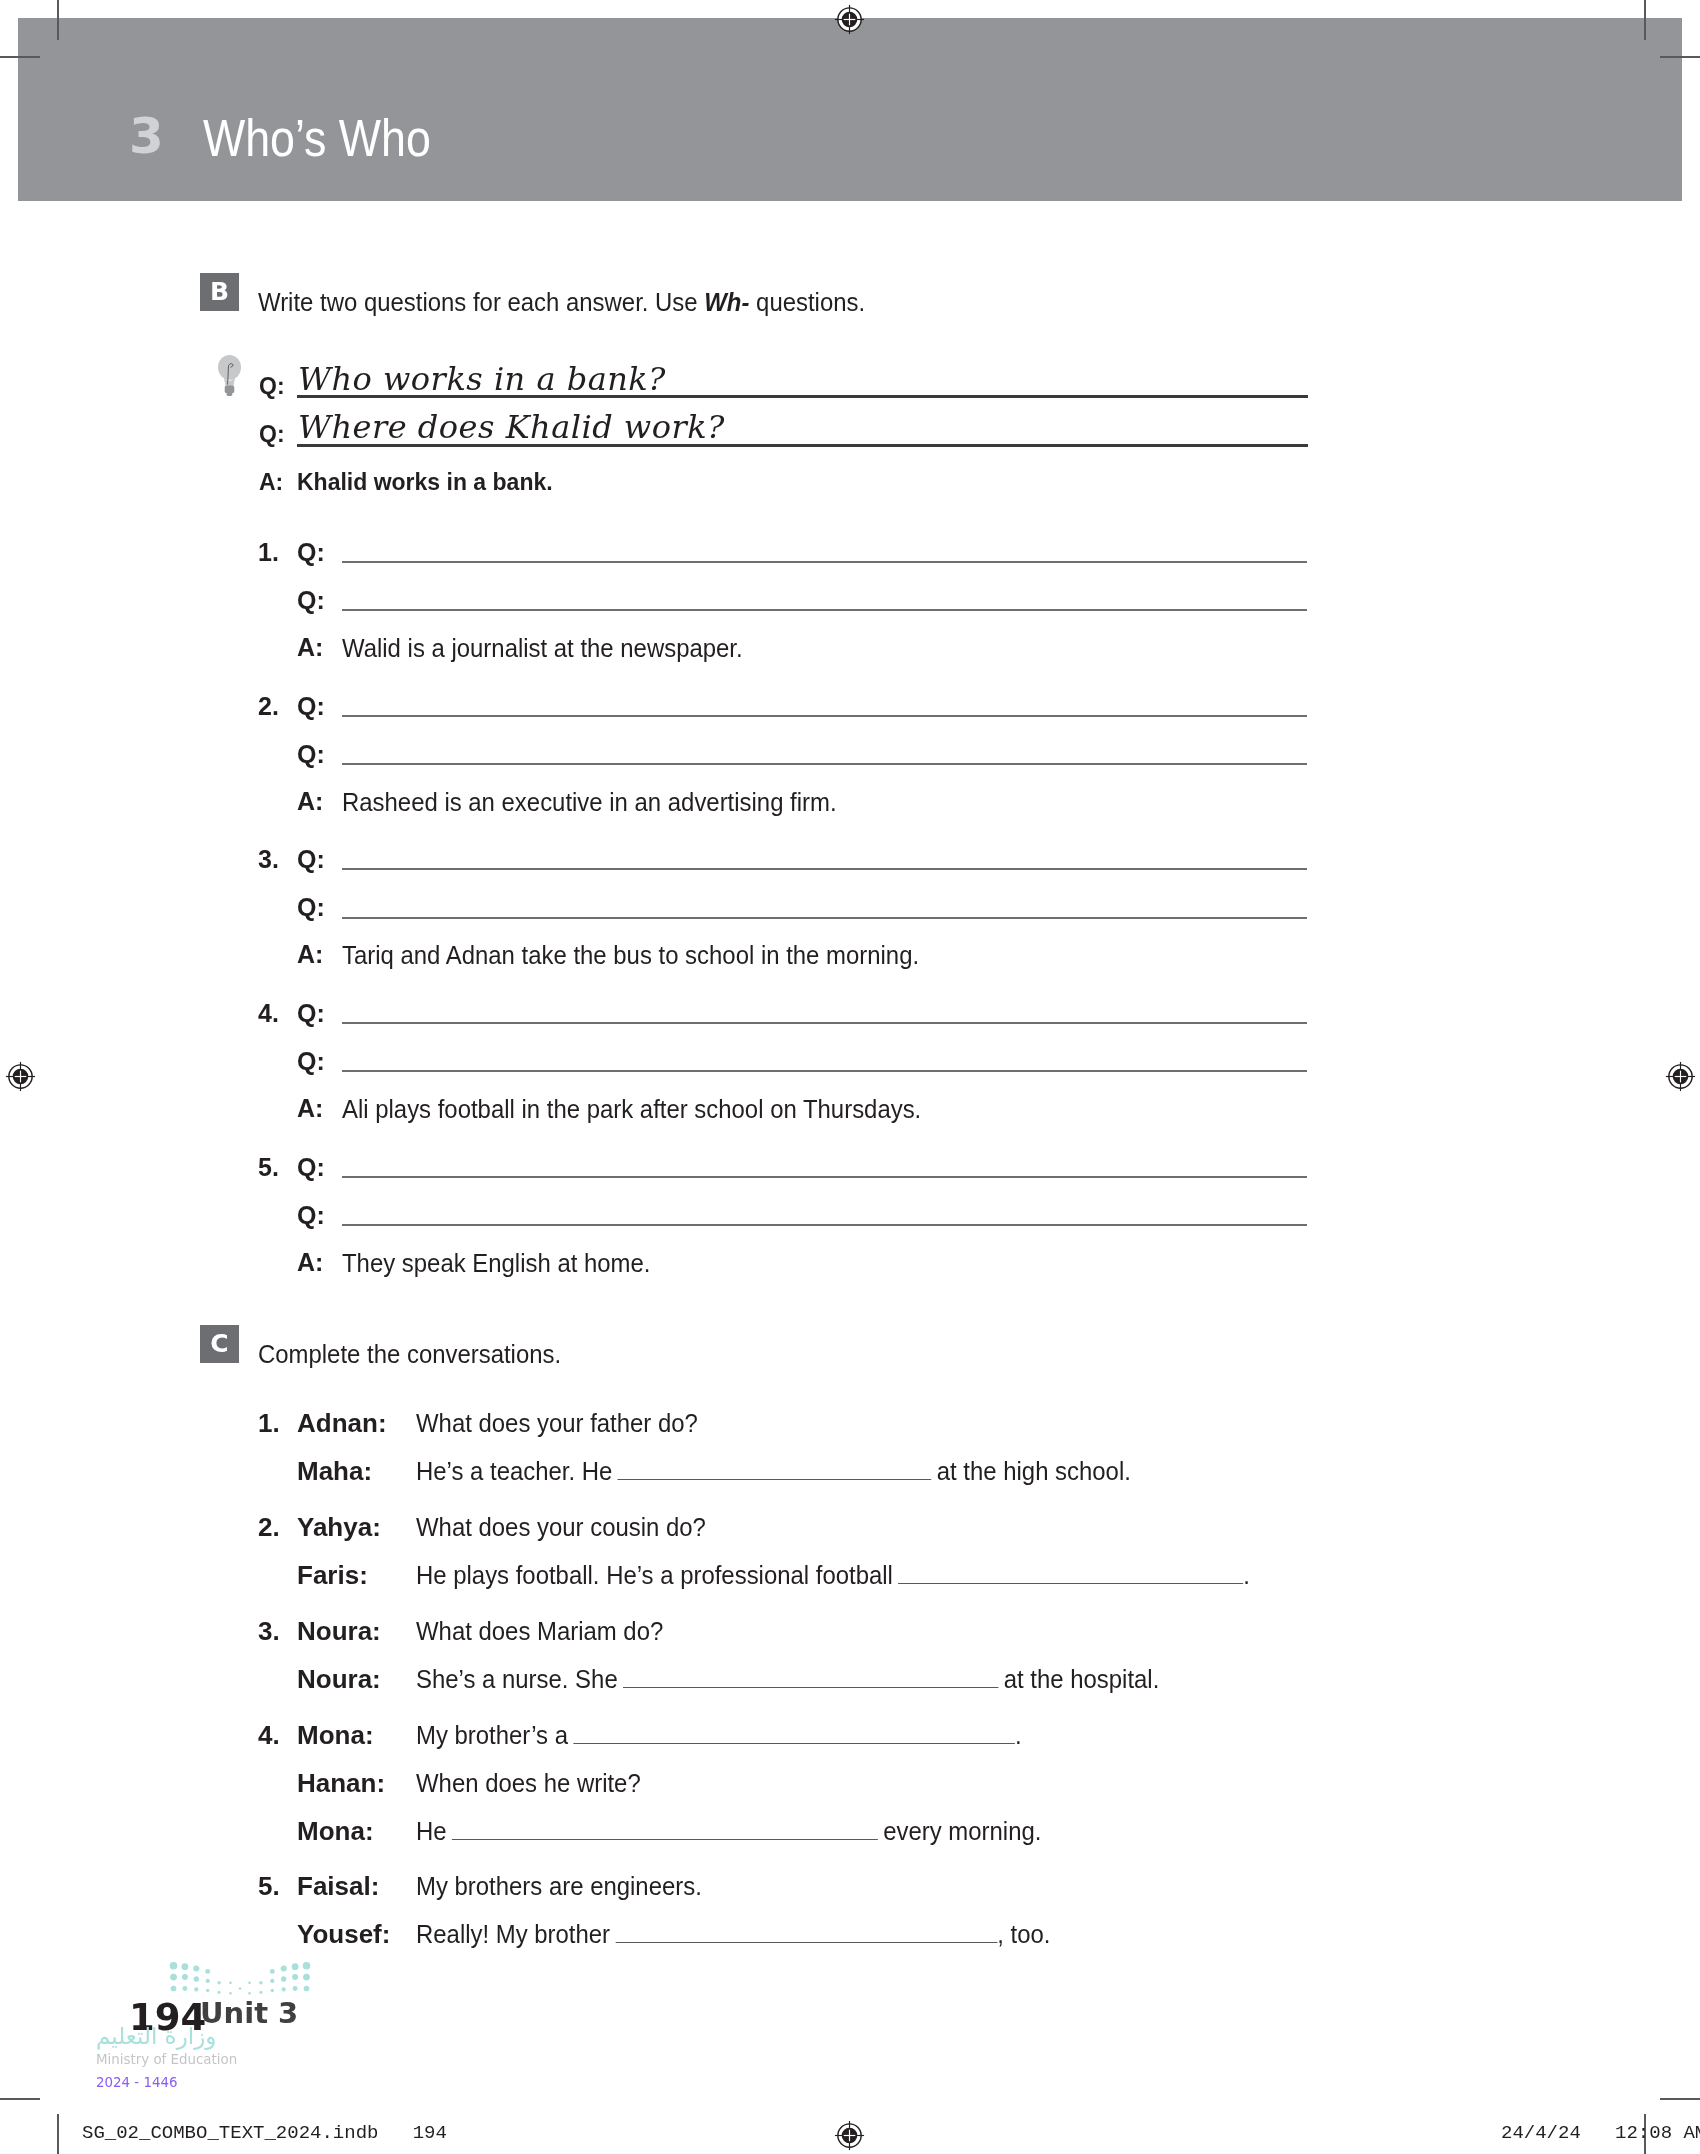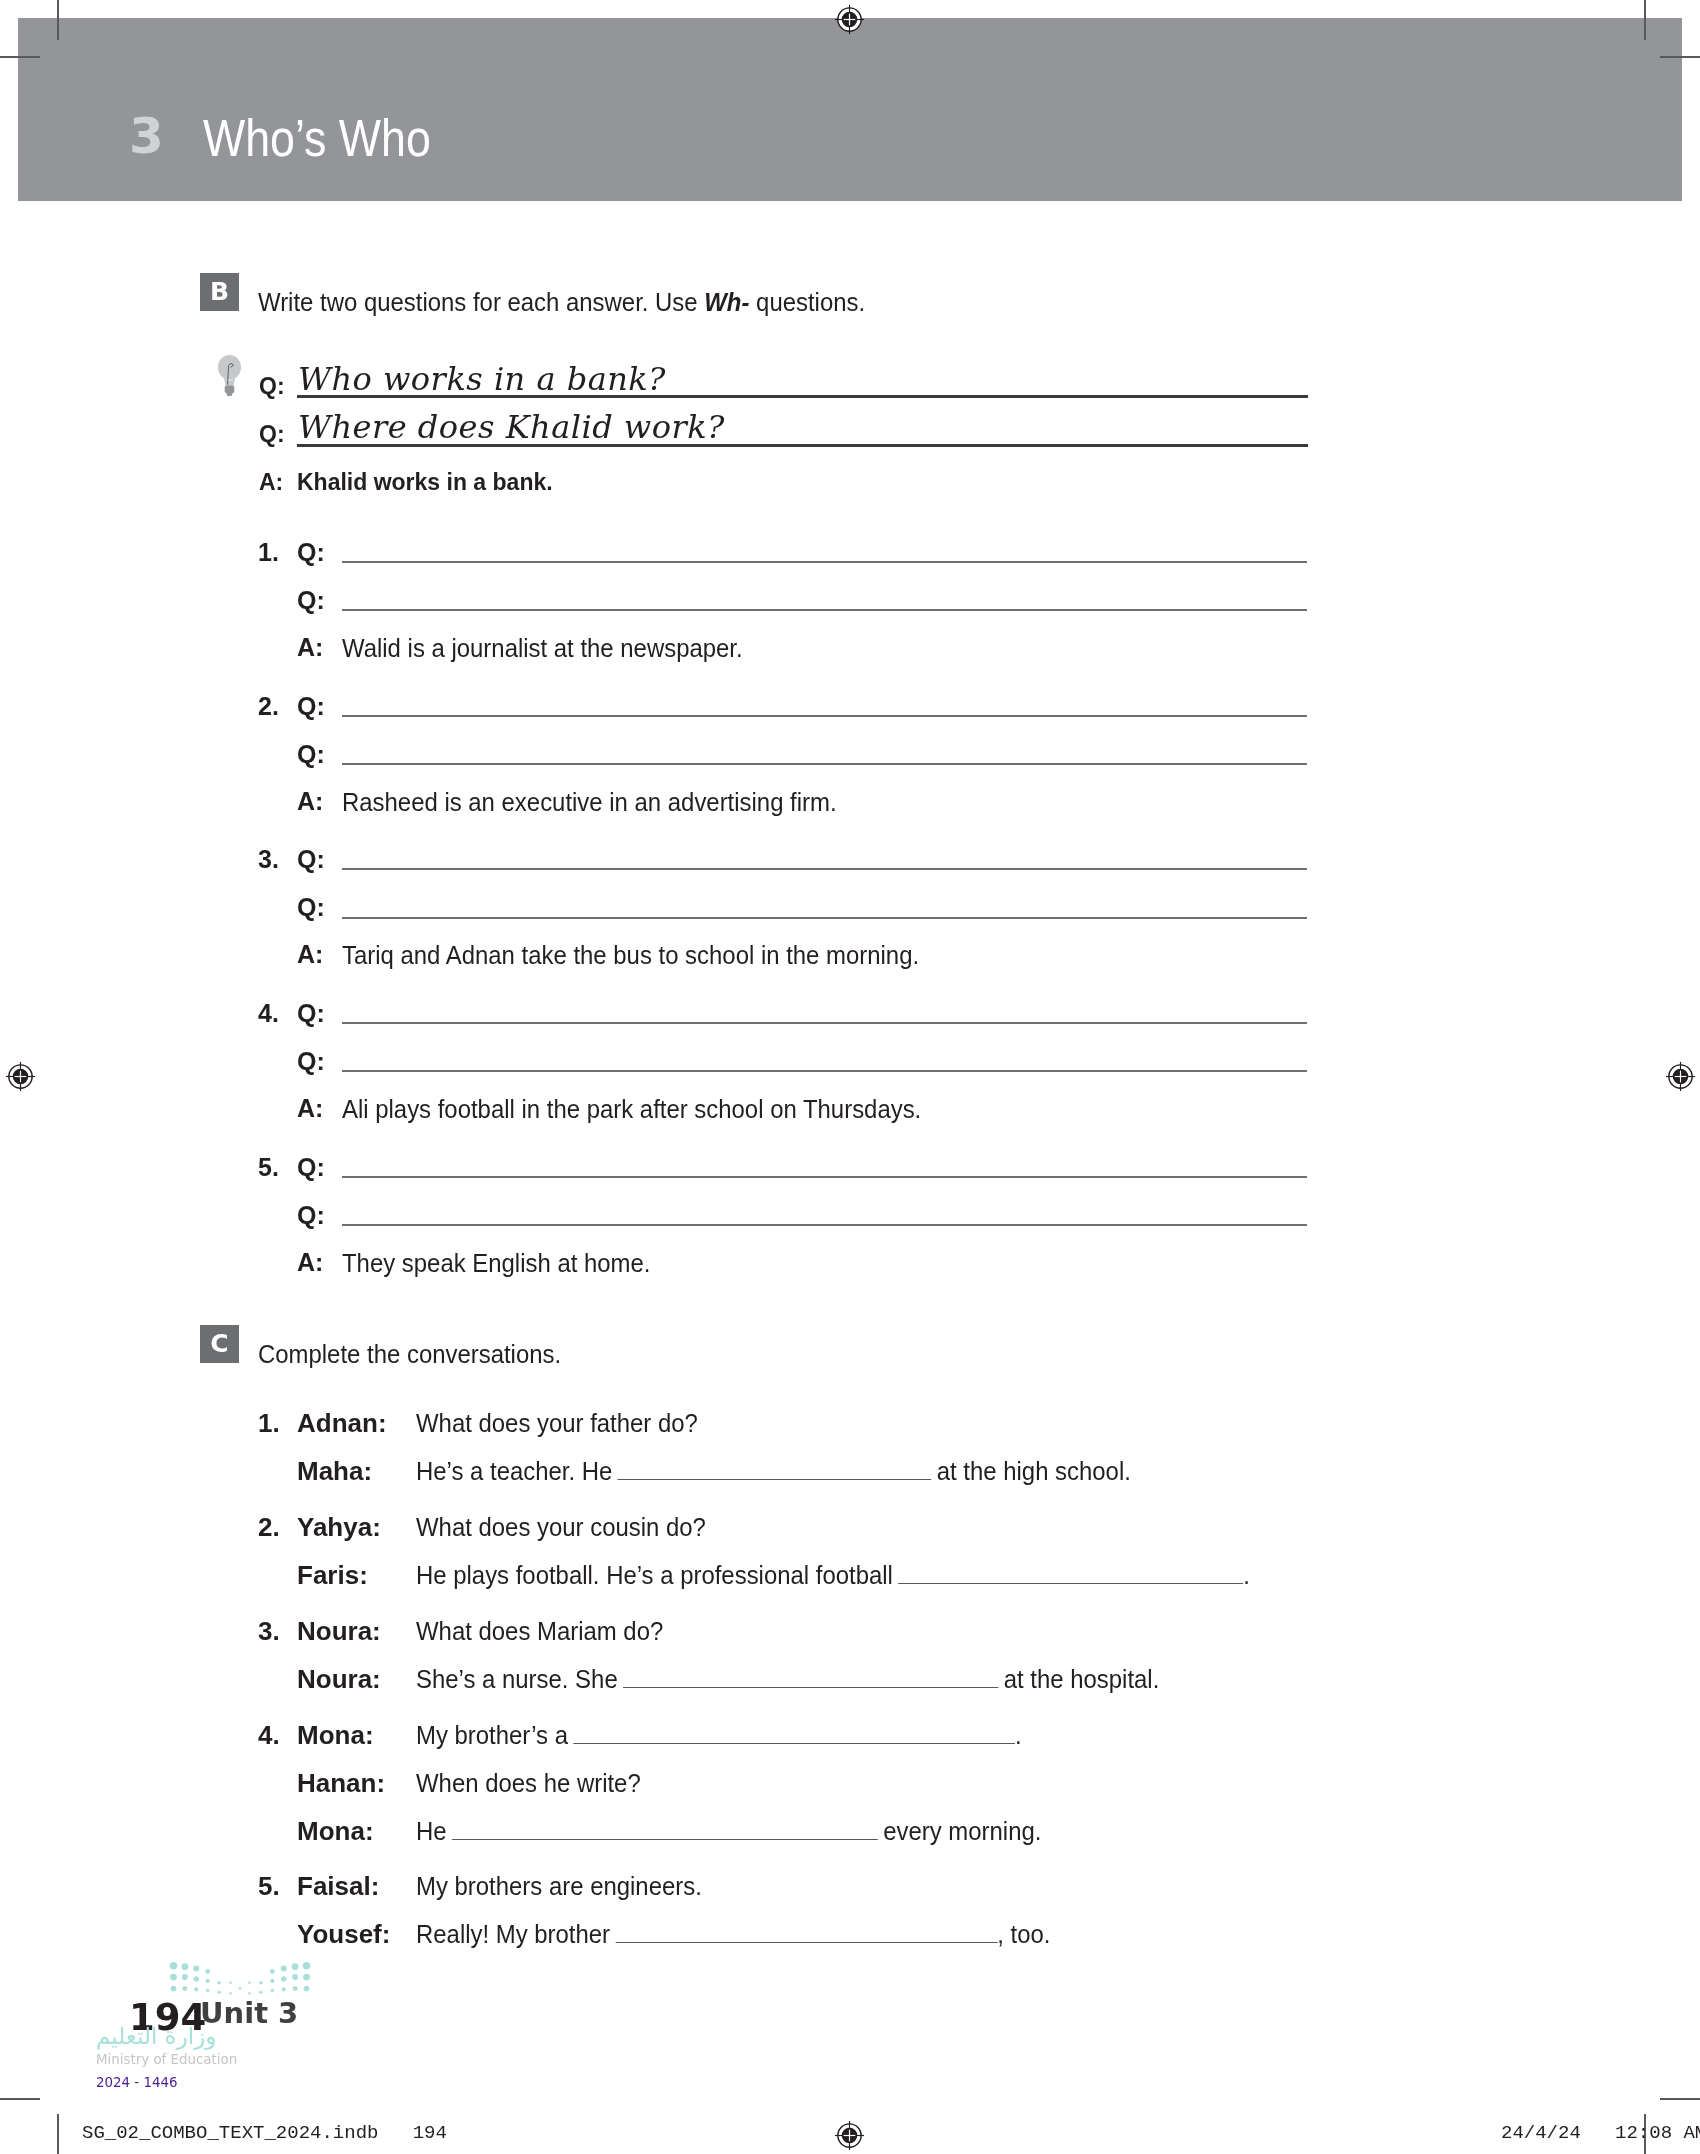--- a/index.html
+++ b/index.html
@@ -105,21 +105,21 @@
     position: absolute; left: 96px; top: 2025px;
     font-family: "DejaVu Sans", sans-serif; font-size: 23px; color: #a9e0dc;
     line-height: 1; direction: rtl;
   }
   .ministry-en {
     position: absolute; left: 96px; top: 2053px;
     font-family: "DejaVu Sans", sans-serif; font-size: 13.4px; color: #c4c5c7; line-height: 1; text-align: center;
   }
   .ministry-year {
     position: absolute; left: 96px; top: 2076px;
-    font-family: "DejaVu Sans", sans-serif; font-size: 13.4px; color: #4c1d95; line-height: 1;
+    font-family: "DejaVu Sans", sans-serif; font-size: 13.4px; color: #8b5cf6; line-height: 1;
   }
   .slug {
     position: absolute; top: 2124px; font-family: Liberation Mono, monospace;
     font-size: 19px; color: #231f20; line-height: 1; white-space: nowrap;
   }
 </style>
 </head>
 <body>
 
 <div class="header-band"></div>

